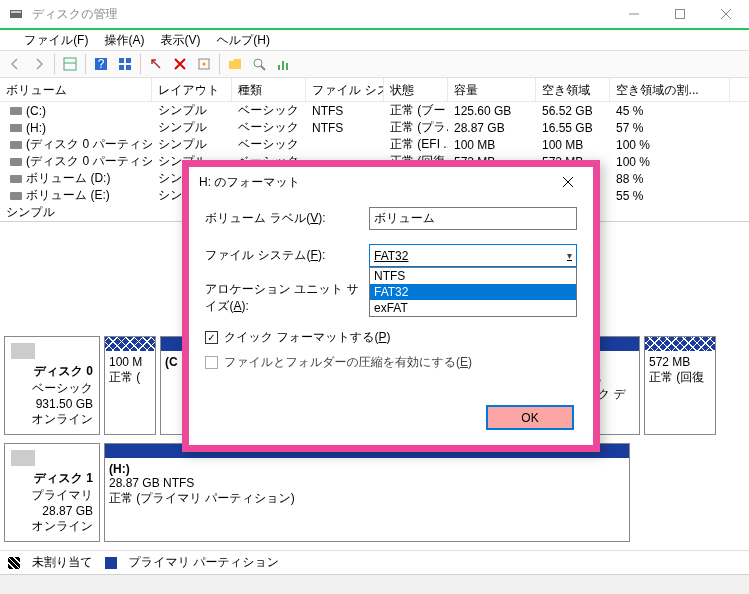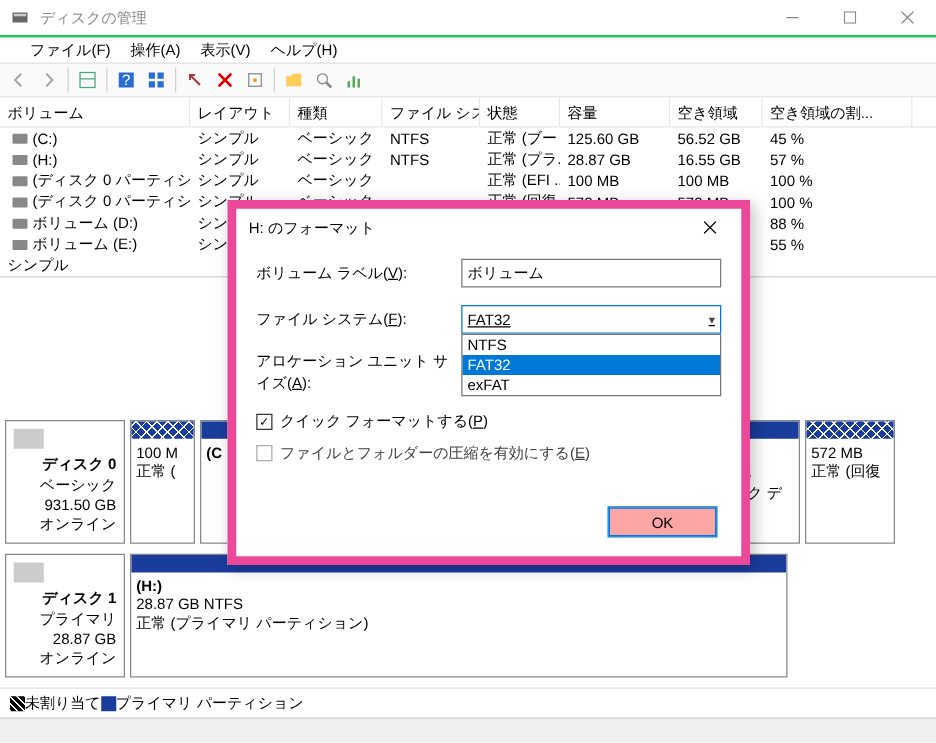--- a/index.html
+++ b/index.html
@@ -38,21 +38,21 @@
 .diskinfo { width:96px; border:1px solid #888; background:#fff; padding:6px 6px; min-height:86px;text-align:right; }
 .diskinfo .dicon { width:24px; height:16px; background:#ccc; margin-bottom:4px; }
 .parts { flex:1; display:flex; gap:4px; }
 .part { border:1px solid #888; min-height:86px; padding:4px; position:relative; overflow:hidden; }
 .part .stripe { height:14px; margin:-4px -4px 4px -4px; }
 .crosshatch { background-color:#1a3c9c; background-image: repeating-linear-gradient(45deg, #fff 0 1px, transparent 1px 6px), repeating-linear-gradient(-45deg, #fff 0 1px, transparent 1px 6px); }
 .solidblue { background:#1a3c9c; }
 .blackhatch { background-color:#000; background-image: repeating-linear-gradient(45deg, #fff 0 1px, transparent 1px 4px); }
 
 
-.legend { position:absolute; bottom:20px; left:0; right:0; height:24px; display:flex; align-items:center; padding:4px 8px; border-top:1px solid #e0e0e0; background:#fff; }
+.legend { position:absolute; bottom:20px; left:0; right:0; height:24px; display:flex; align-items:center; gap:12px; padding:4px 8px; border-top:1px solid #e0e0e0; background:#fff; }
 .legend .sw { width:12px; height:12px; }
 
 
 .dialog { position:absolute; left:182px; top:160px; width:418px; background:#fff; border:7px solid #ec4899; box-shadow:3px 3px 12px rgba(0,0,0,0.25); z-index:100; }
 .dlg-title { height:30px; display:flex; align-items:center; padding:0 10px; font-size:12px; }
 .dlg-title .x { margin-left:auto; width:30px; text-align:center; font-size:14px; }
 .dlg-body { padding:10px 16px 16px 16px; }
 .row { display:flex; align-items:center; margin-bottom:14px; }
 .row label { width:164px; }
 .row input[type=text] { flex:1; height:23px; border:1px solid #7a7a7a; padding:0 4px; font-size:12px; }

